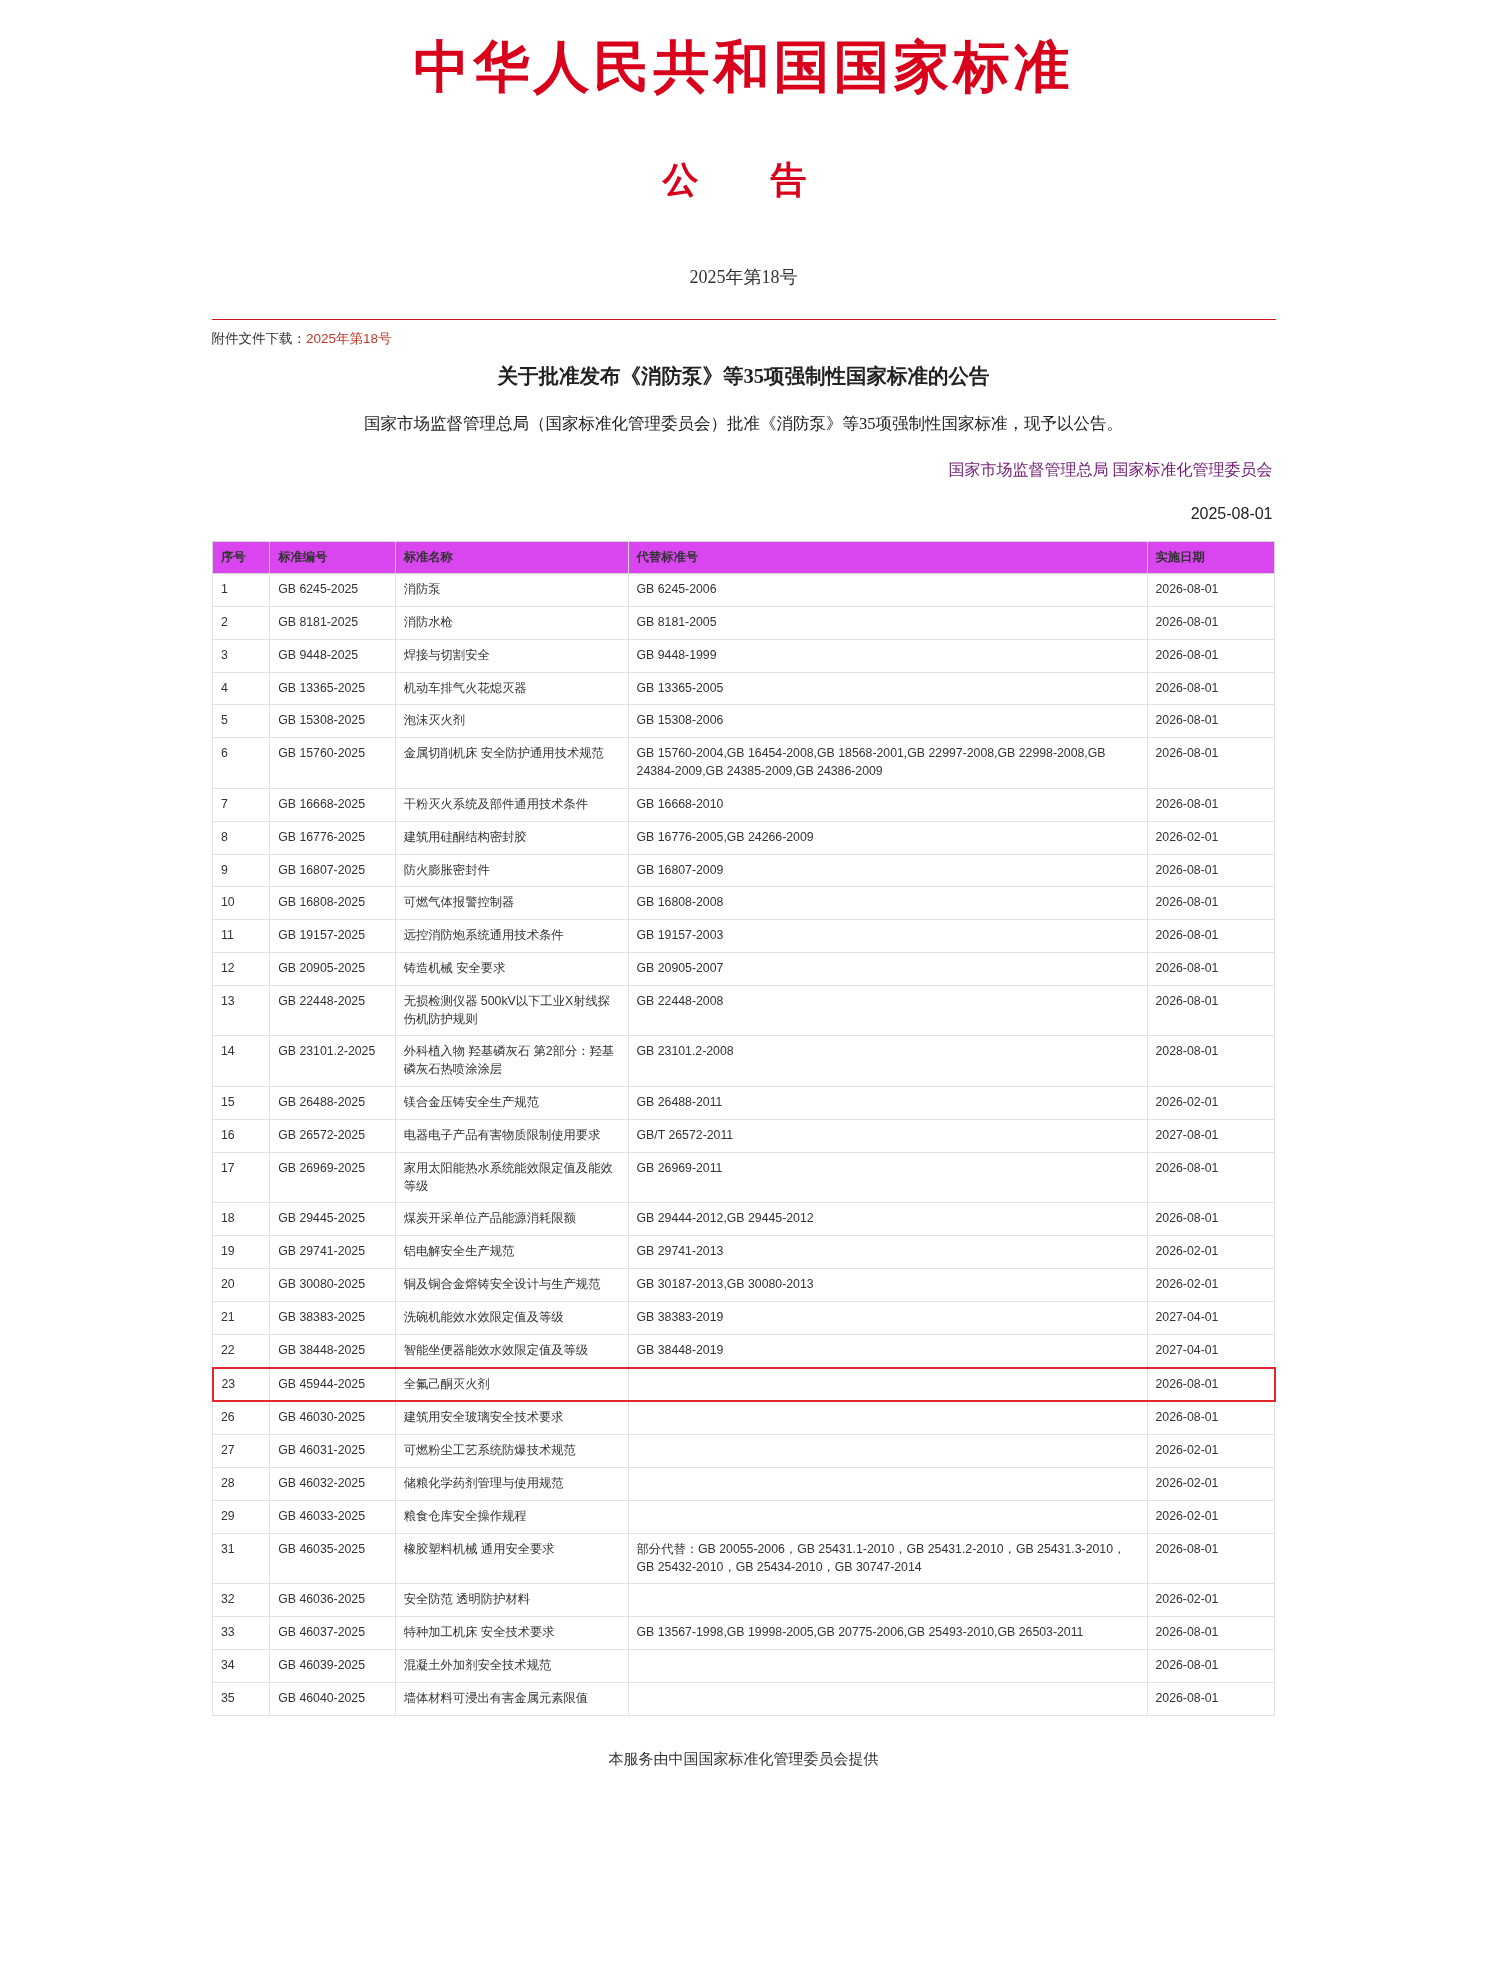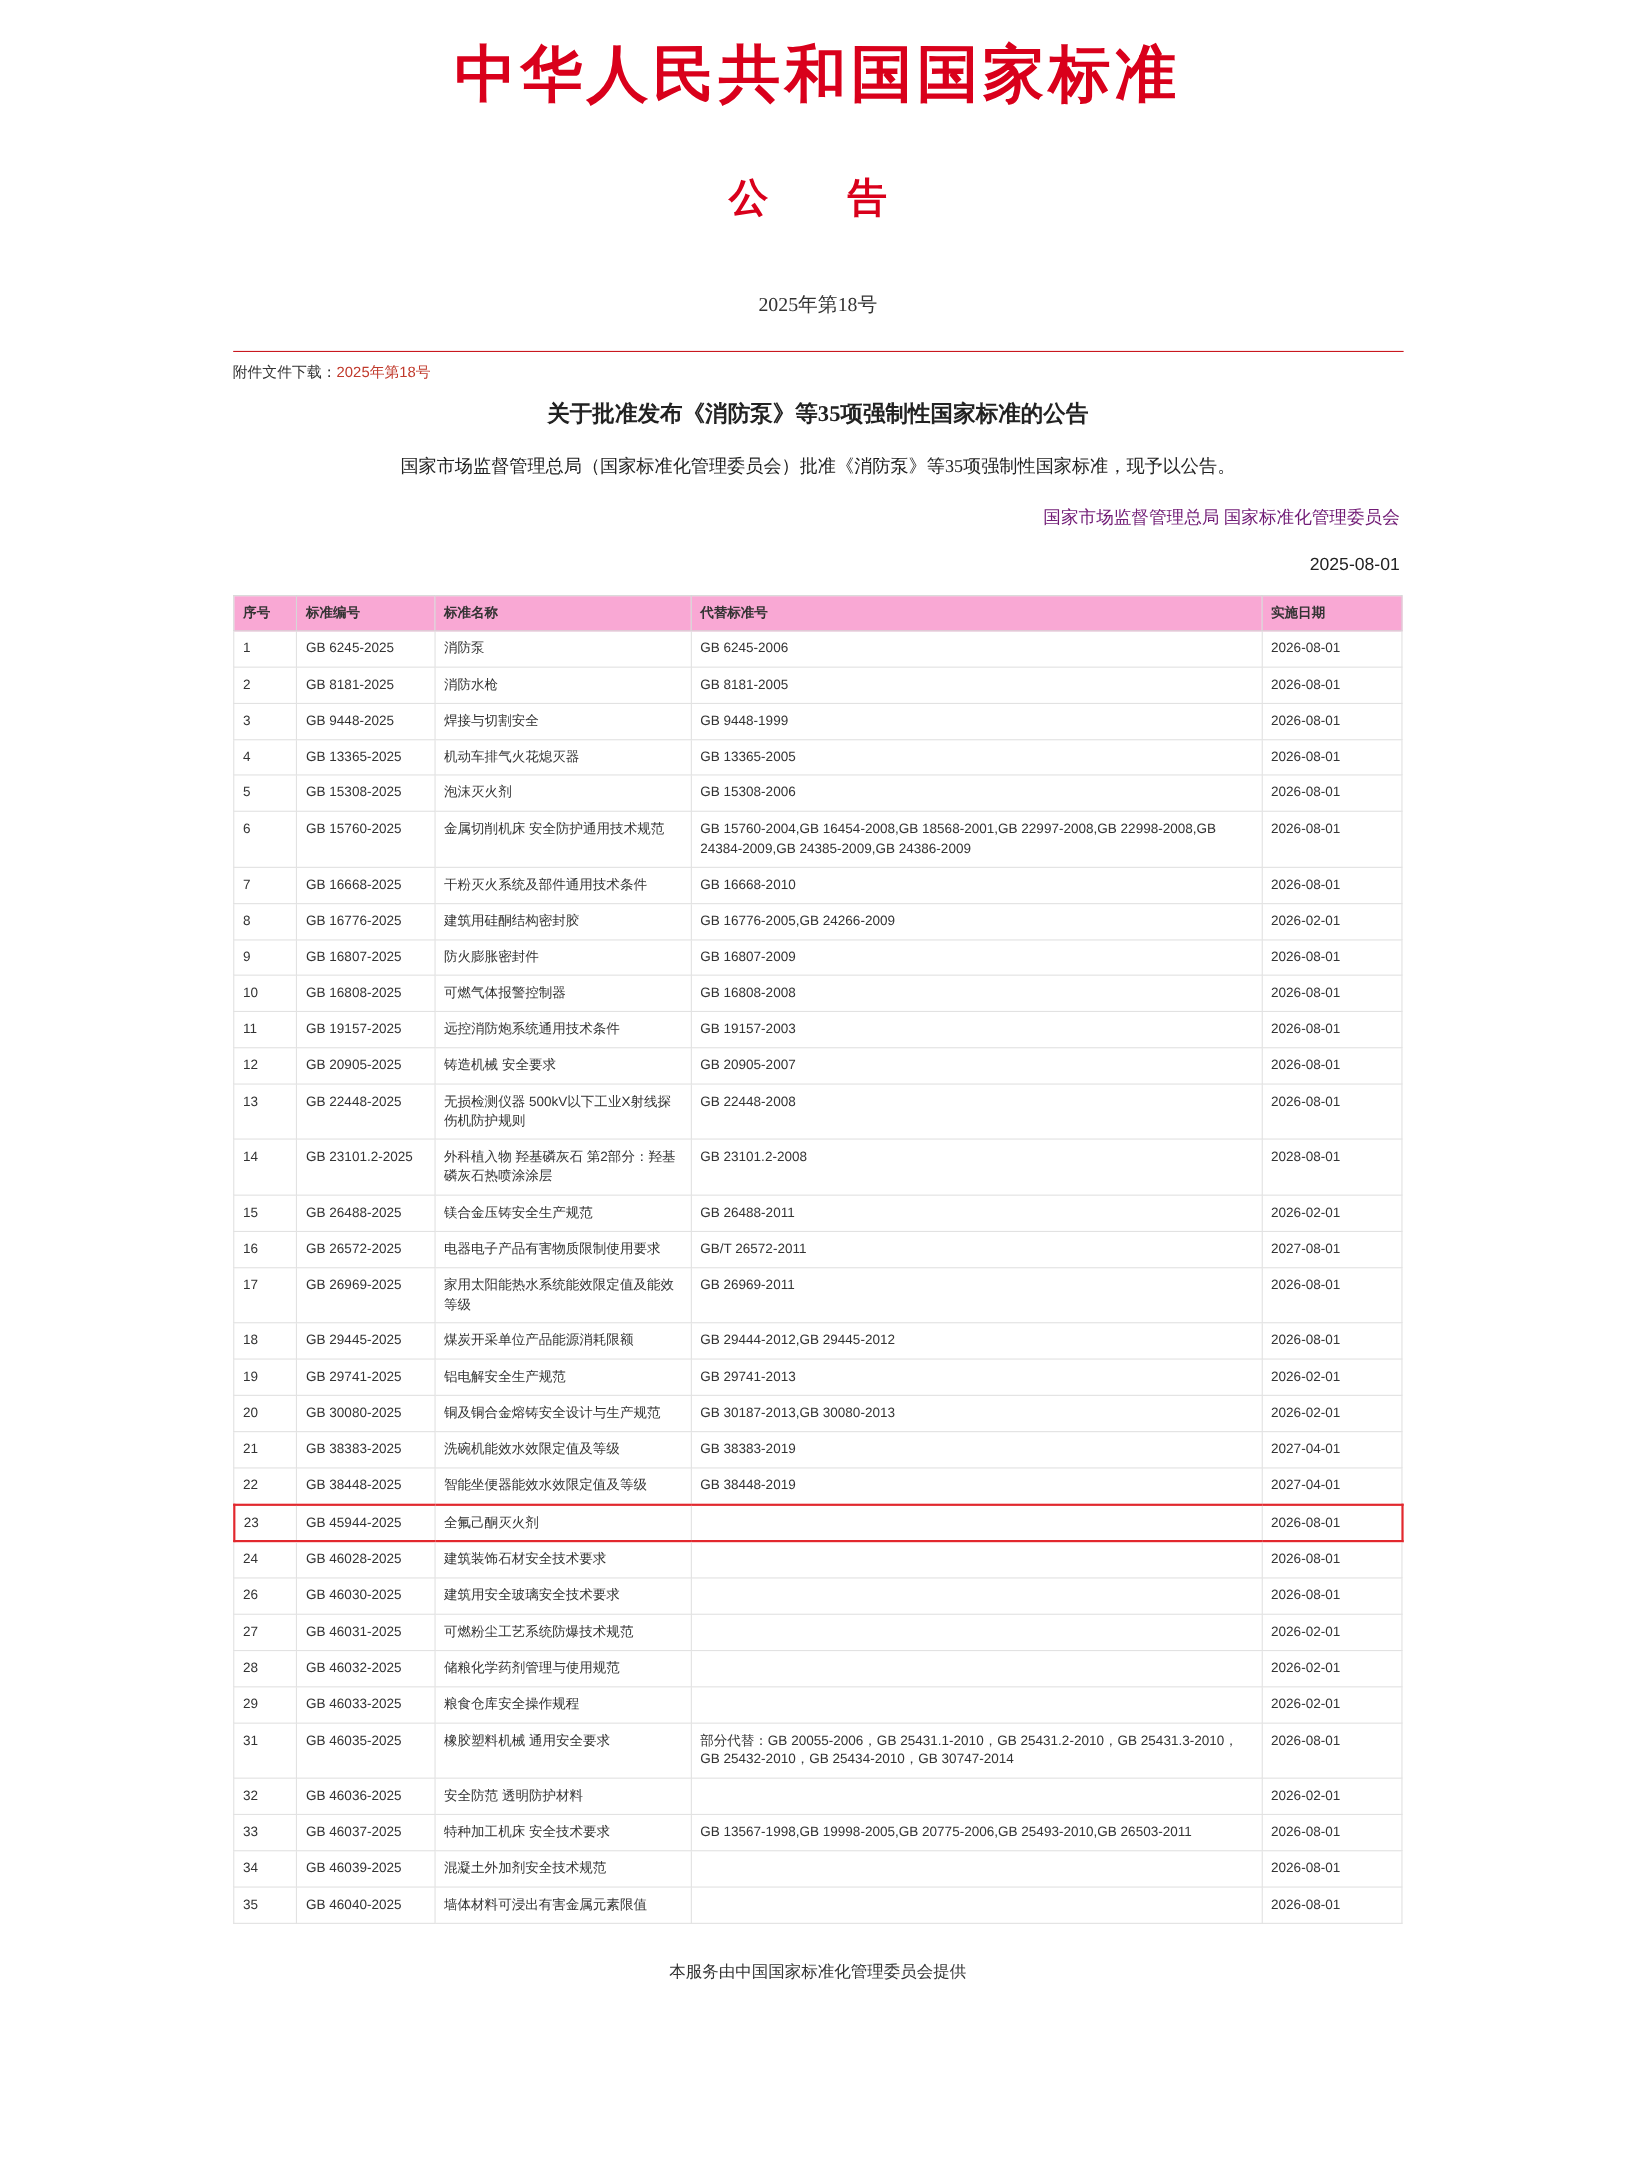--- a/index.html
+++ b/index.html
@@ -98,21 +98,21 @@
     padding-right: 6px;
   }
   table.std-table {
     width: 1064px;
     margin: 18px auto 0 auto;
     border-collapse: collapse;
     font-size: 12.3px;
     table-layout: fixed;
   }
   table.std-table th {
-    background: #f9a8d4;
+    background: #d946ef;
     border: 1px solid #d7d7d7;
     font-weight: bold;
     color: #333;
     text-align: left;
     padding: 7px 8px;
     font-size: 12.3px;
   }
   table.std-table td {
     border: 1px solid #e2e2e2;
     padding: 7px 8px;
@@ -335,27 +335,20 @@
           <td class="c-date">2027-04-01</td>
         </tr>
         <tr class="highlight">
           <td class="c-no">23</td>
           <td class="c-code">GB 45944-2025</td>
           <td class="c-name">全氟己酮灭火剂</td>
           <td class="c-rep"></td>
           <td class="c-date">2026-08-01</td>
         </tr>
         <tr>
-          <td class="c-no">24</td>
-          <td class="c-code">GB 46028-2025</td>
-          <td class="c-name">建筑装饰石材安全技术要求</td>
-          <td class="c-rep"></td>
-          <td class="c-date">2026-08-01</td>
-        </tr>
-        <tr>
           <td class="c-no">26</td>
           <td class="c-code">GB 46030-2025</td>
           <td class="c-name">建筑用安全玻璃安全技术要求</td>
           <td class="c-rep"></td>
           <td class="c-date">2026-08-01</td>
         </tr>
         <tr>
           <td class="c-no">27</td>
           <td class="c-code">GB 46031-2025</td>
           <td class="c-name">可燃粉尘工艺系统防爆技术规范</td>

